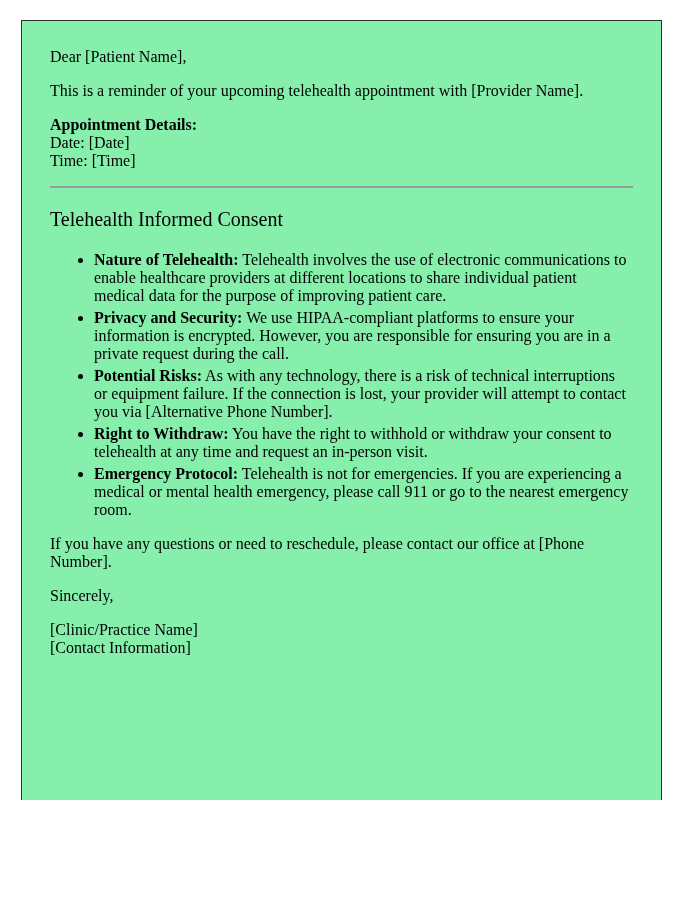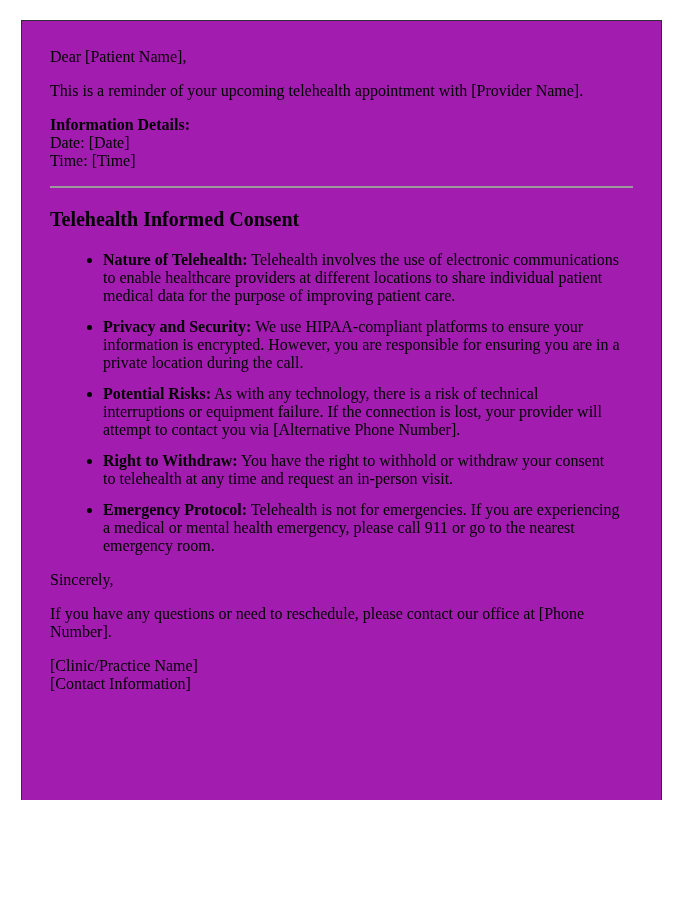--- a/index.html
+++ b/index.html
@@ -17,94 +17,94 @@
     overflow: hidden;
   }
   .letter {
     box-sizing: border-box;
     margin: 20px 0 0 21px;
     width: 641px;
     height: 780px;
     border: 1px solid #2f2f2f;
     border-bottom: none;
     padding: 27px 28px 0 28px;
-    background: #a21caf;
+    background: #86efac;
     overflow: hidden;
   }
   p { margin: 16px 0; }
   p.first { margin-top: 0; }
   .divider {
     border: none;
     height: 2px;
     background: #9b9b9b;
     margin: 16px 0;
   }
   .consent-title {
     font-size: 20px;
     line-height: 23px;
-    font-weight: bold;
+    font-weight: normal;
     margin: 20px 0 20px 0;
   }
   ul.consent-points {
     margin: 16px 0;
     padding-left: 40px;
     list-style-type: disc;
   }
-  ul.consent-points li { margin: 13px; }
+  ul.consent-points li { margin: 4px; }
   strong { font-weight: bold; }
 </style>
 </head>
 <body>
 
 <div class="letter">
 
   <p class="first">
     <span>Dear [Patient Name],</span>
   </p>
 
   <p>
     <span>This is a reminder of your upcoming telehealth appointment with [Provider Name].</span>
   </p>
 
   <p>
-    <strong>Information Details:</strong><br>
+    <strong>Appointment Details:</strong><br>
     <span>Date: [Date]</span><br>
     <span>Time: [Time]</span><br>
   </p>
 
   <hr class="divider">
 
   <h1 class="consent-title">Telehealth Informed Consent</h1>
 
 
   <ul class="consent-points">
     <li>
       <strong>Nature of Telehealth:</strong><span> Telehealth involves the use of electronic communications to enable healthcare providers at different locations to share individual patient medical data for the purpose of improving patient care.</span>
     </li>
     <li>
-      <strong>Privacy and Security:</strong><span> We use HIPAA-compliant platforms to ensure your information is encrypted. However, you are responsible for ensuring you are in a private location during the call.</span>
+      <strong>Privacy and Security:</strong><span> We use HIPAA-compliant platforms to ensure your information is encrypted. However, you are responsible for ensuring you are in a private request during the call.</span>
     </li>
     <li>
       <strong>Potential Risks:</strong><span> As with any technology, there is a risk of technical interruptions or equipment failure. If the connection is lost, your provider will attempt to contact you via [Alternative Phone Number].</span>
     </li>
     <li>
       <strong>Right to Withdraw:</strong><span> You have the right to withhold or withdraw your consent to telehealth at any time and request an in-person visit.</span>
     </li>
     <li>
       <strong>Emergency Protocol:</strong><span> Telehealth is not for emergencies. If you are experiencing a medical or mental health emergency, please call 911 or go to the nearest emergency room.</span>
     </li>
   </ul>
 
 
   <p>
-    <span>Sincerely,</span>
+    <span>If you have any questions or need to reschedule, please contact our office at [Phone Number].</span>
   </p>
 
   <p>
-    <span>If you have any questions or need to reschedule, please contact our office at [Phone Number].</span>
+    <span>Sincerely,</span>
   </p>
 
   <p>
     <span>[Clinic/Practice Name]</span><br>
     <span>[Contact Information]</span>
   </p>
 
 </div>
 
 </body></html>

